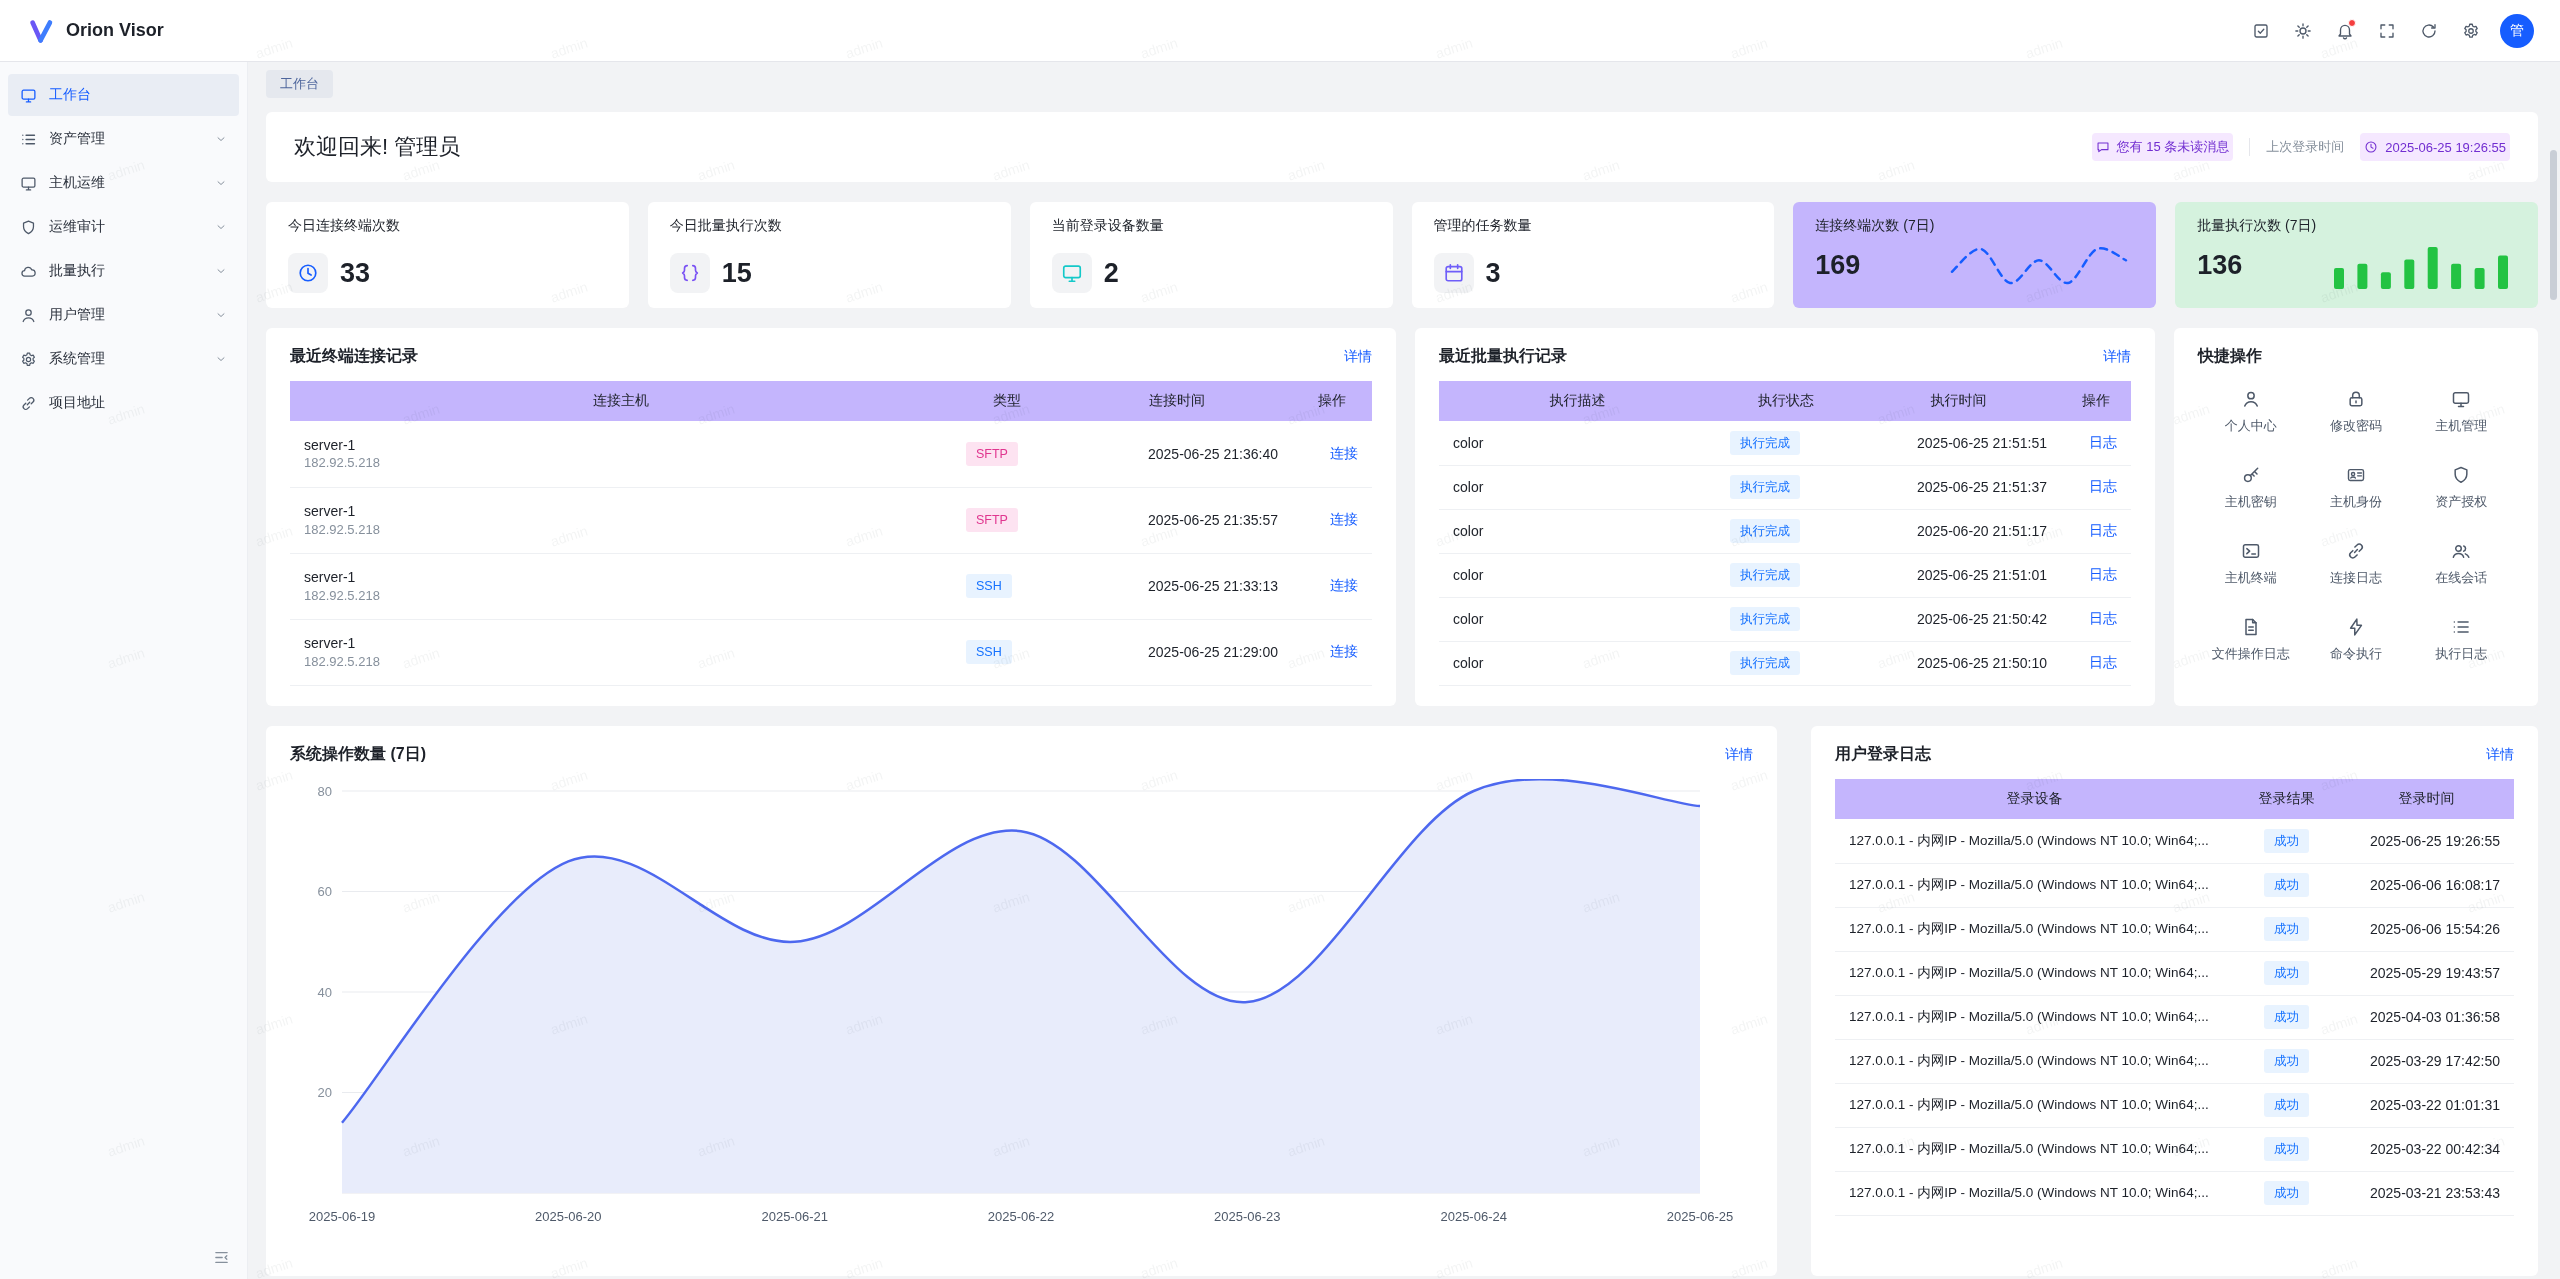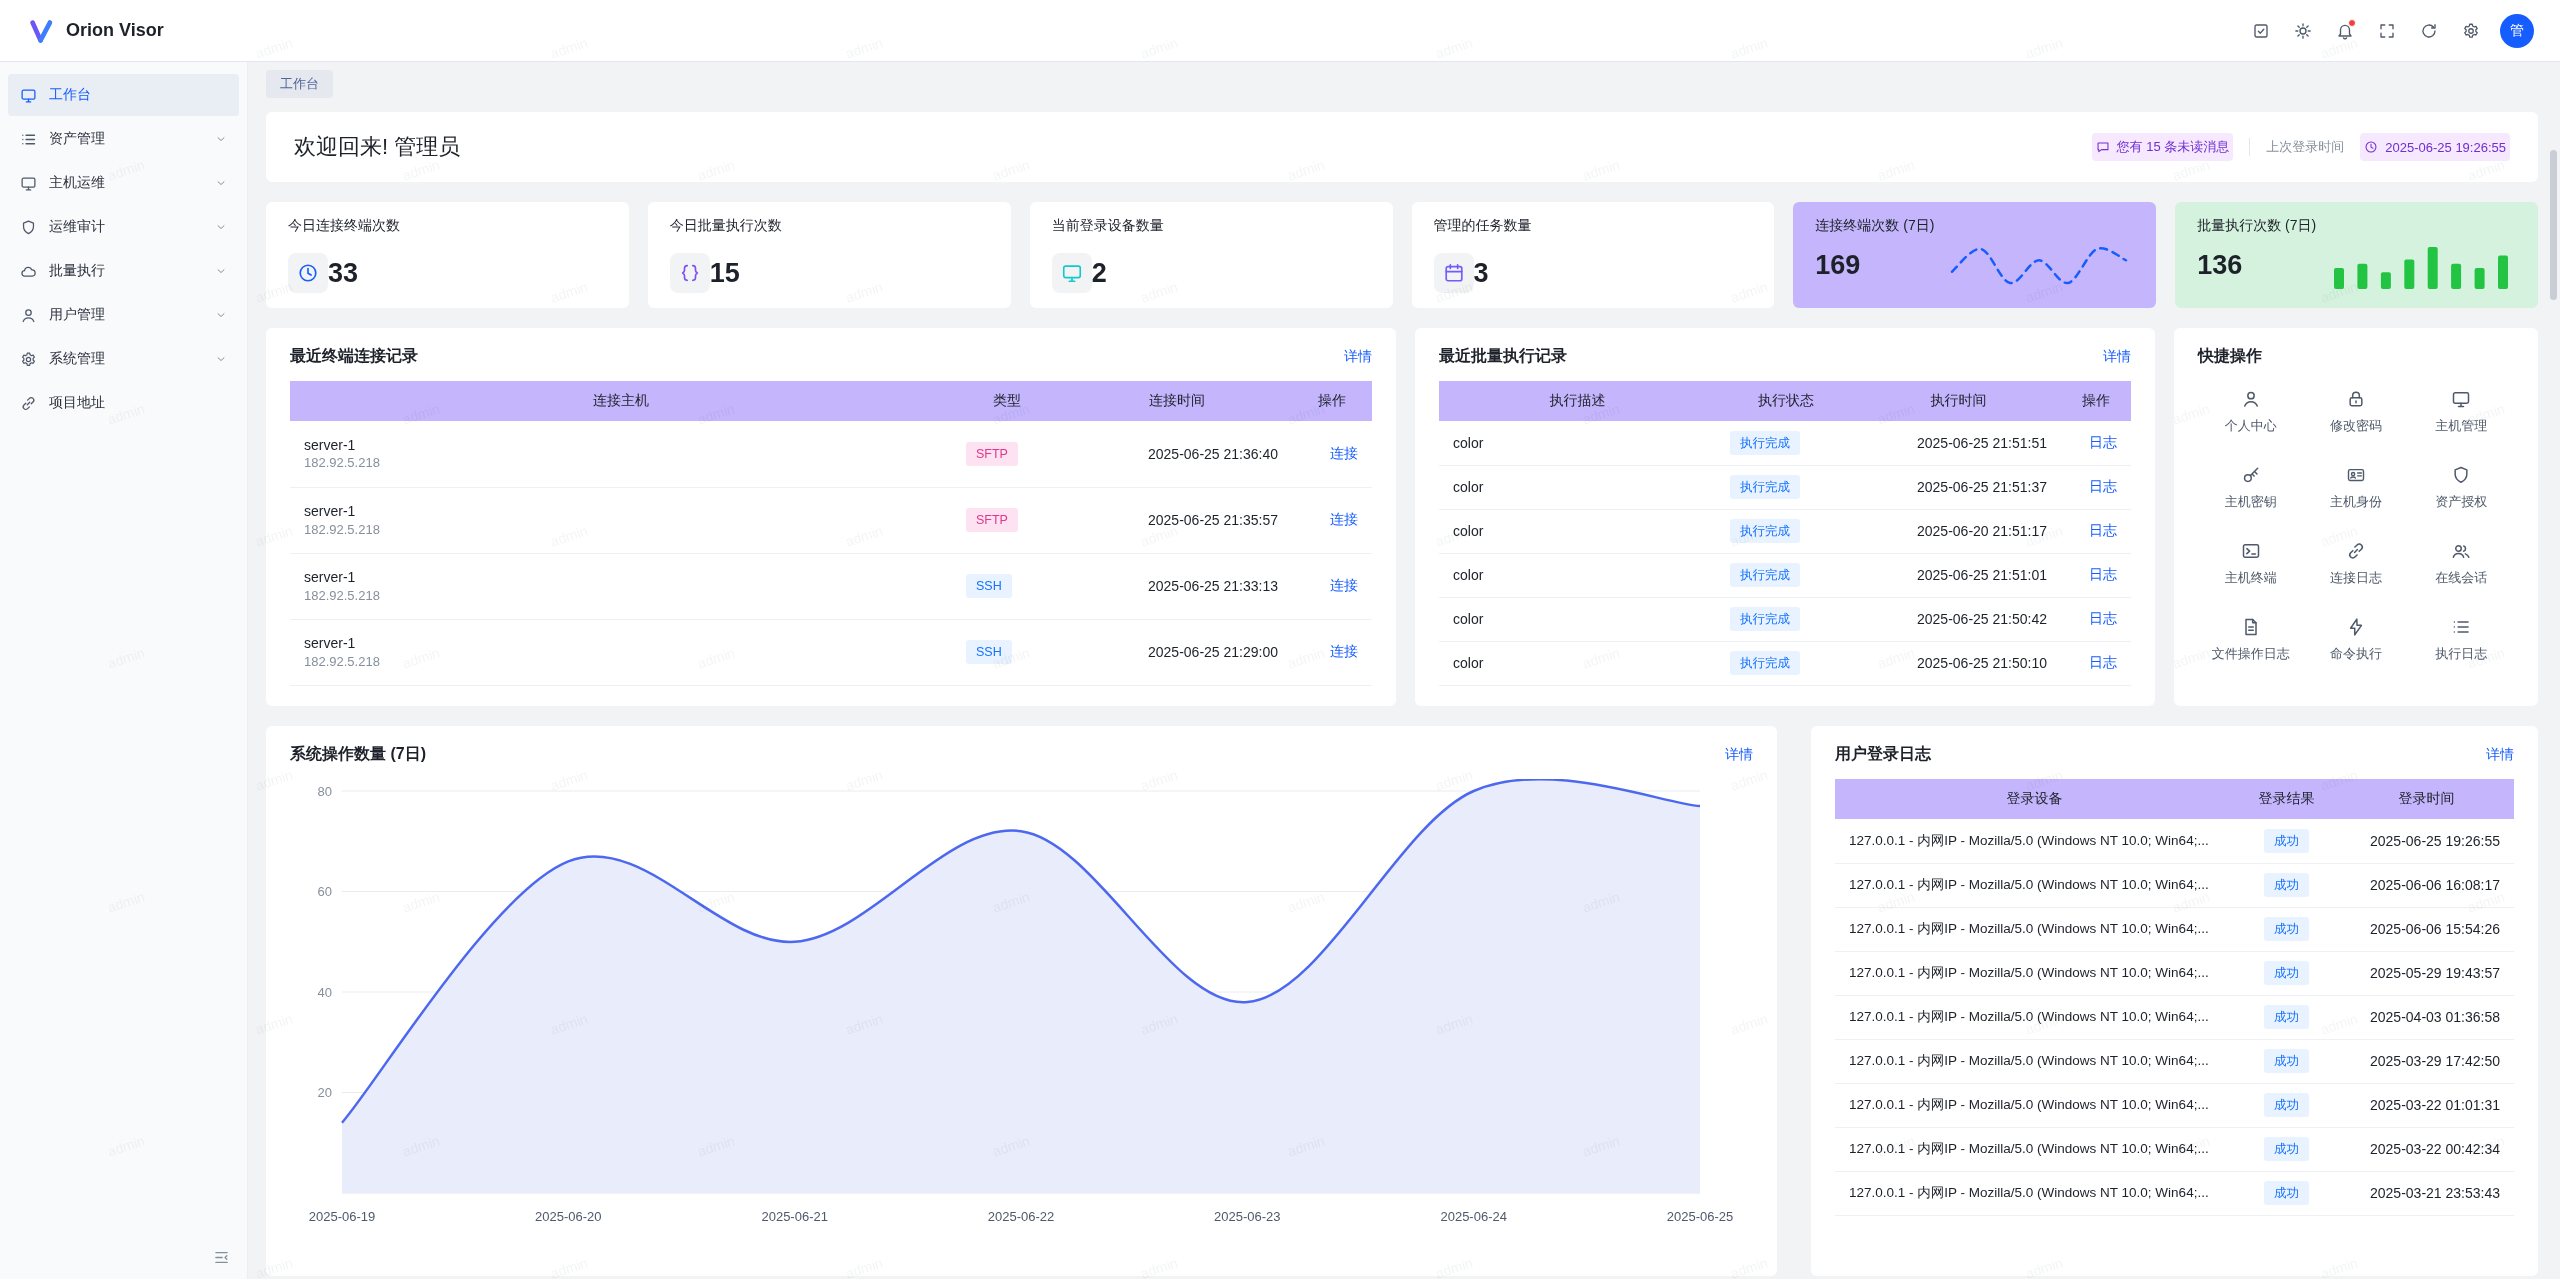--- a/index.html
+++ b/index.html
@@ -42,21 +42,21 @@
   .w-title{font-size:22px;font-weight:500}
   .w-right{display:flex;align-items:center;gap:16px}
   .chip{display:inline-flex;align-items:center;gap:7px;height:28px;padding:0 4px;border-radius:4px;background:#f5e8ff;color:#722ed1;font-size:13px}
   .chip [data-icon]{width:14px;height:14px}
   .vdiv{width:1px;height:18px;background:#e5e6eb}
   .w-label{color:#86909c;font-size:13px}
   
   .stats{display:grid;grid-template-columns:repeat(6,1fr);gap:19px;height:106px;margin-bottom:20px}
   .stat{background:#fff;border-radius:6px;padding:15px 22px;display:flex;flex-direction:column;justify-content:space-between}
   .stat .label{font-size:14px;font-weight:500;color:#1d2129}
-  .valrow{display:flex;align-items:center;gap:0}
+  .valrow{display:flex;align-items:center;gap:12px}
   .icon-chip{width:40px;height:40px;border-radius:8px;background:#f2f3f5;display:flex;align-items:center;justify-content:center}
   .icon-chip span{width:22px;height:22px;display:block}
   .value{font-size:27px;font-weight:600;color:#1d2129}
   .stat-wide .valrow{justify-content:space-between;align-items:center}
   .spark{width:190px;height:56px;flex:0 0 auto}
   
   .row2{display:grid;grid-template-columns:1130px 1fr 364px;gap:19px;height:378px;margin-bottom:20px}
   .row2 .card,.row3 .card{padding:18px 24px;overflow:hidden}
   .card-head{display:flex;align-items:center;justify-content:space-between;margin-bottom:14px}
   .card-title{font-size:16px;font-weight:700}

